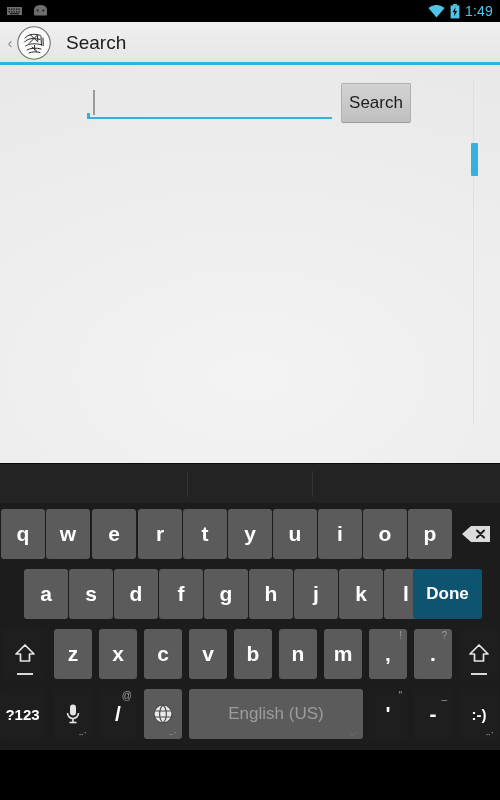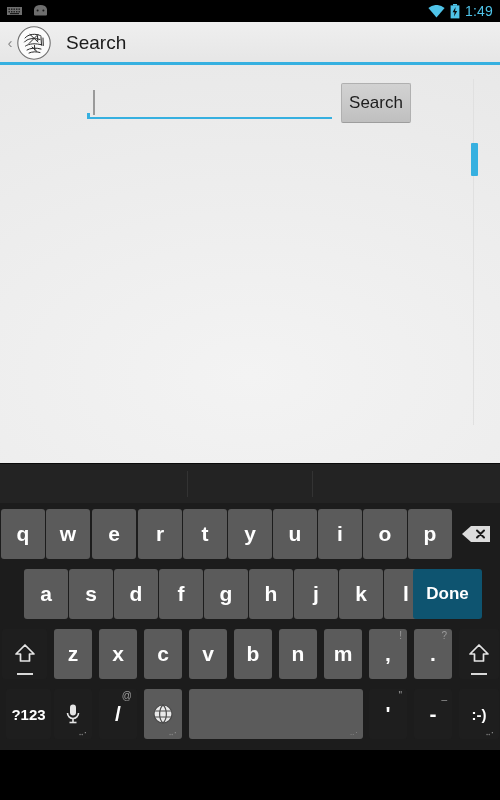--- a/index.html
+++ b/index.html
@@ -463,21 +463,21 @@
         <div class="key func" style="left: 459px; width: 40px;">
           <span style="display: flex;">
             <svg width="22" height="22" viewBox="0 0 22 22">
               <path d="M11 2 L20 11 L15.5 11 L15.5 18 L6.5 18 L6.5 11 L2 11 Z" fill="none" stroke="#e4e4e4" stroke-width="1.7" stroke-linejoin="round"></path>
             </svg>
           </span>
           <span class="shiftbar"></span>
         </div>
       </div>
     <div class="krow" id="krow4">
-        <div class="key func" style="left: 6px; width: 45px;">
+        <div class="key func" style="left: 0; width: 45px;">
           <span style="font-size: 15px;">?123</span>
         </div>
         <div class="key func" style="left: 54px; width: 38px;">
           <span style="display: flex;">
             <svg width="16" height="22" viewBox="0 0 16 22">
               <rect x="5" y="1.5" width="6" height="11" rx="3" fill="#e4e4e4"></rect>
               <path d="M2.5 10 A5.5 5.5 0 0 0 13.5 10" fill="none" stroke="#e4e4e4" stroke-width="1.6"></path>
               <line x1="8" y1="15.5" x2="8" y2="19" stroke="#e4e4e4" stroke-width="1.6"></line>
               <line x1="4.5" y1="19.5" x2="11.5" y2="19.5" stroke="#e4e4e4" stroke-width="1.6"></line>
             </svg>
@@ -492,20 +492,21 @@
           <span style="display: flex;">
             <svg width="22" height="22" viewBox="0 0 22 22">
               <circle cx="11" cy="11" r="9" fill="#e9e9e9"></circle>
               <path d="M11 2 C6.5 6, 6.5 16, 11 20 M11 2 C15.5 6, 15.5 16, 11 20 M2.4 8 L19.6 8 M2.4 14 L19.6 14" stroke="#4a4a4a" stroke-width="1.2" fill="none"></path>
               <circle cx="11" cy="11" r="9" fill="none" stroke="#4a4a4a" stroke-width="1.2"></circle>
             </svg>
           </span>
           <span class="dots">‥·</span>
         </div>
         <div class="key space" style="left: 189px; width: 174px;">
+          <span>English (US)</span>
           <span class="dots">‥·</span>
         </div>
         <div class="key func" style="left: 369px; width: 38px;">
           <span>'</span>
           <span class="hint">"</span>
         </div>
         <div class="key func" style="left: 414px; width: 38px;">
           <span>-</span>
           <span class="hint">_</span>
         </div>

